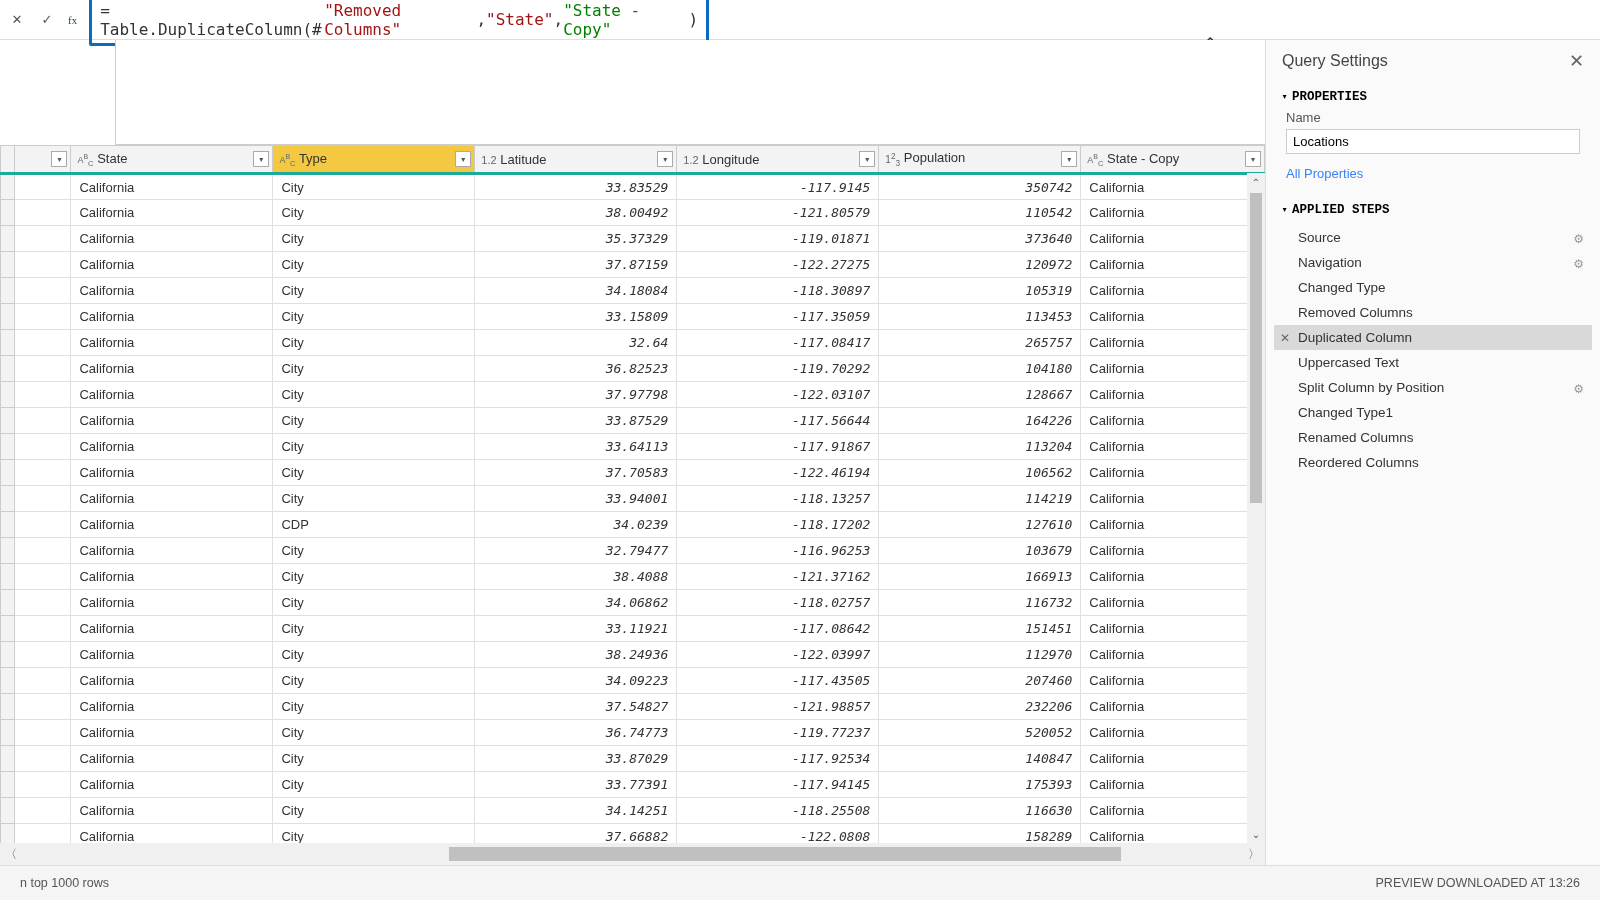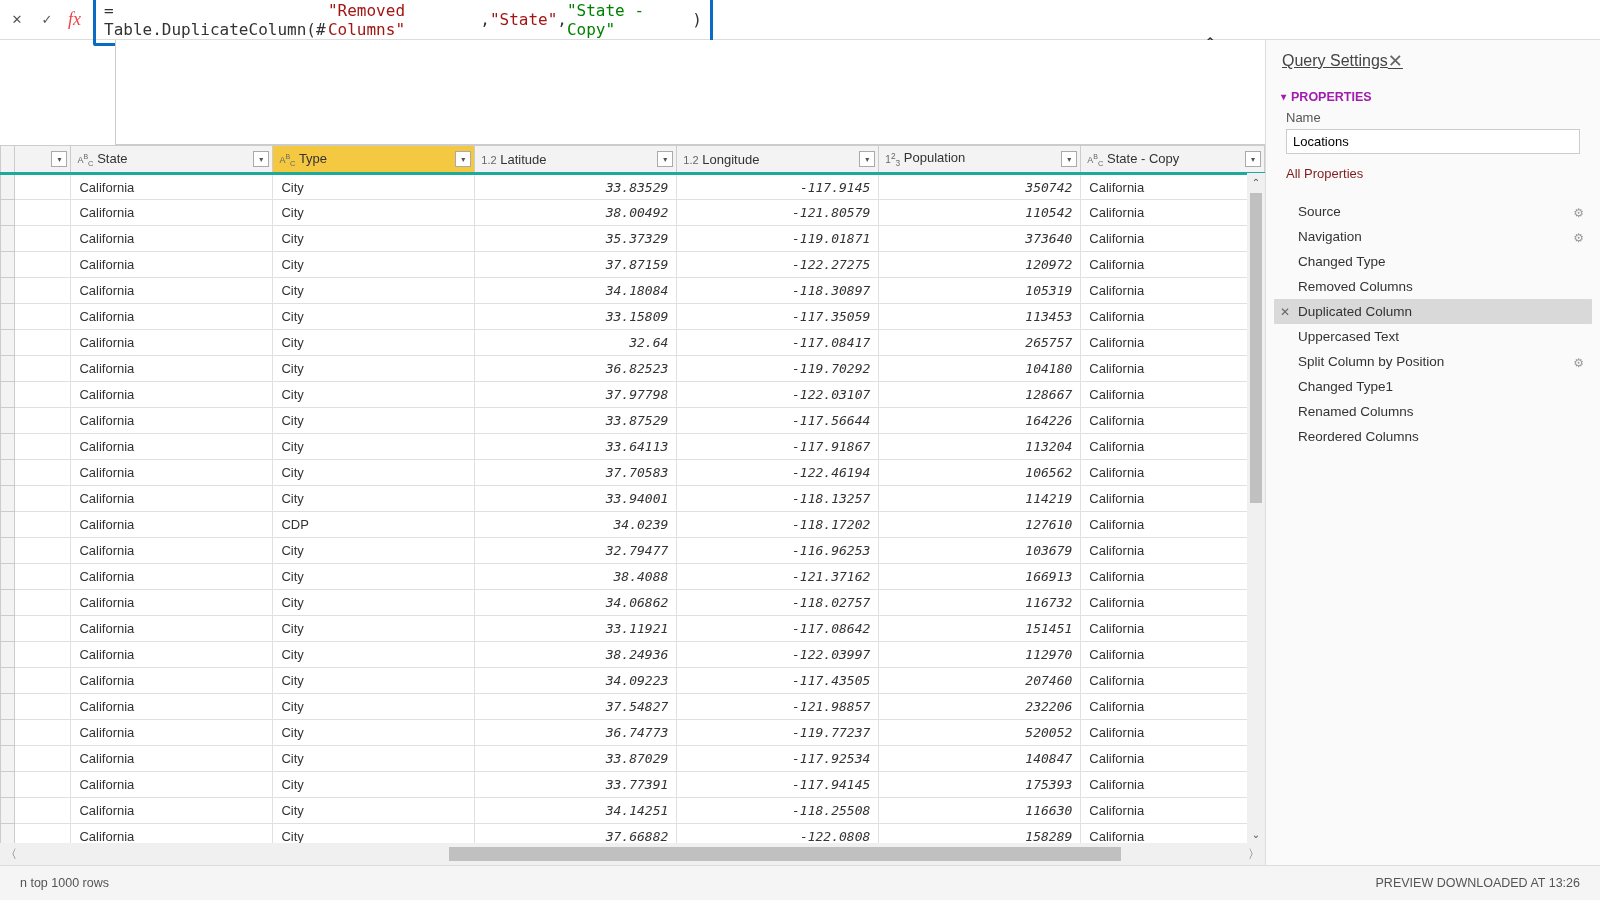--- a/index.html
+++ b/index.html
@@ -1,20 +1,20 @@
 <!DOCTYPE html>
 <html><head>
 <meta charset="utf-8">
 <style>
 * { box-sizing: border-box; margin: 0; padding: 0; }
 body { font-family: 'Segoe UI', Tahoma, sans-serif; font-size: 13px; color: #333; background: #fff; overflow: hidden; width: 1600px; height: 900px; position: relative; }
 
 .formula-bar { display: flex; align-items: center; height: 40px; padding: 4px 8px; border-bottom: 1px solid #ddd; gap: 12px; }
 .formula-btn { width: 18px; height: 18px; display: flex; align-items: center; justify-content: center; color: #555; cursor: pointer; }
-.fx-label { font-style: italic; font-family: 'Times New Roman', serif; font-size: 18px; color: #ef4444; }
+.fx-label { font-family: 'Times New Roman', serif; font-size: 11px; color: #14532d; }
 .formula-input-wrap { flex: 1; border: 3px solid #0a6bc2; border-radius: 2px; padding: 4px 8px; font-family: Consolas, monospace; font-size: 16px; display: flex; align-items: center; max-width: 620px; }
 .formula-input-wrap .plain { color: #333; }
 .formula-input-wrap .str-red { color: #a31515; }
 .formula-input-wrap .str-green { color: #008000; }
 .formula-expand { position: absolute; right: 383px; top: 34px; font-size: 16px; color: #333; }
 .cursor-arrow { position: absolute; right: 373px; top: 38px; pointer-events: none; }
 
 .main-area { display: flex; position: absolute; top: 40px; left: 0; right: 0; bottom: 35px; }
 .table-region { flex: 1; display: flex; flex-direction: column; overflow: hidden; position: relative; }
 .blank-space { height: 105px; background: #fff; border-bottom: 1px solid #ccc; margin-left: 115px; border-left: 1px solid #ccc; }
@@ -36,27 +36,27 @@
 
 .vscroll { position: absolute; right: 0; top: 28px; bottom: 0; width: 18px; background: #f0f0f0; display: flex; flex-direction: column; align-items: center; }
 .vscroll .arrow { height: 18px; font-size: 10px; color: #555; display: flex; align-items: center; justify-content: center; width: 100%; }
 .vscroll .thumb { width: 12px; background: #c0c0c0; position: absolute; left: 3px; }
 .hscroll { height: 22px; background: #f0f0f0; display: flex; align-items: center; position: relative; }
 .hscroll .arrow { width: 22px; font-size: 12px; color: #555; text-align: center; }
 .hscroll .track { flex: 1; position: relative; height: 14px; }
 .hscroll .thumb { position: absolute; height: 14px; background: #c0c0c0; }
 
 .sidebar { width: 335px; border-left: 1px solid #ddd; background: #fafafa; display: flex; flex-direction: column; padding: 0; }
-.sidebar-header { padding: 10px 16px; font-size: 16px; color: #444; display: flex; align-items: center; text-decoration: underline; }
+.sidebar-header { padding: 10px 16px; font-size: 16px; color: #444; display: flex; justify-content: space-between; align-items: center; }
 .sidebar-close { font-size: 18px; color: #666; cursor: pointer; }
-.section-head { padding: 8px 16px 4px; font-weight: bold; font-size: 12.5px; color: #a21caf; display: flex; align-items: center; gap: 4px; }
+.section-head { padding: 8px 16px 4px; font-weight: bold; font-size: 12.5px; color: #000000; display: flex; align-items: center; gap: 4px; font-family: Liberation Mono, monospace; }
 .section-head::before { content: "▸"; transform: rotate(90deg); font-size: 10px; display: inline-block; }
 .prop-label { padding: 2px 20px; font-size: 13px; color: #555; }
 .prop-input { margin: 2px 20px 8px; padding: 4px 6px; border: 1px solid #ccc; background: #fff; font-size: 13px; width: calc(100% - 40px); }
-.link { padding: 4px 20px 14px; color: #7f1d1d; font-size: 13px; cursor: pointer; }
+.link { padding: 4px 20px 14px; color: #3b82f6; font-size: 13px; cursor: pointer; }
 .steps-list { padding: 4px 8px; }
 .step-item { padding: 5px 8px 5px 24px; font-size: 13.5px; color: #333; cursor: pointer; position: relative; border-radius: 1px; }
 .step-item.selected { background: #d9d9d9; }
 .step-item .del-x { position: absolute; left: 6px; top: 6px; font-size: 12px; color: #666; }
 .step-item .gear { position: absolute; right: 8px; top: 7px; font-size: 12px; color: #999; }
 
 .status-bar { position: absolute; bottom: 0; left: 0; right: 0; height: 35px; background: #f5f5f5; border-top: 1px solid #ddd; display: flex; justify-content: space-between; align-items: center; padding: 0 20px; font-size: 12.5px; color: #555; }
 </style>
 </head>
 <body>
@@ -389,20 +389,21 @@
 
   <div class="sidebar">
     <div class="sidebar-header">
       <span>Query Settings</span>
       <span class="sidebar-close">✕</span>
     </div>
     <div class="section-head">PROPERTIES</div>
     <div class="prop-label">Name</div>
     <input class="prop-input" value="Locations" style="">
     <div class="link">All Properties</div>
+    <div class="section-head">APPLIED STEPS</div>
     <div class="steps-list" id="steps-list">
         <div class="step-item">Source<span class="gear">⚙</span></div>
         <div class="step-item">Navigation<span class="gear">⚙</span></div>
         <div class="step-item">Changed Type</div>
         <div class="step-item">Removed Columns</div>
         <div class="step-item selected">Duplicated Column<span class="del-x">✕</span></div>
         <div class="step-item">Uppercased Text</div>
         <div class="step-item">Split Column by Position<span class="gear">⚙</span></div>
         <div class="step-item">Changed Type1</div>
         <div class="step-item">Renamed Columns</div>

